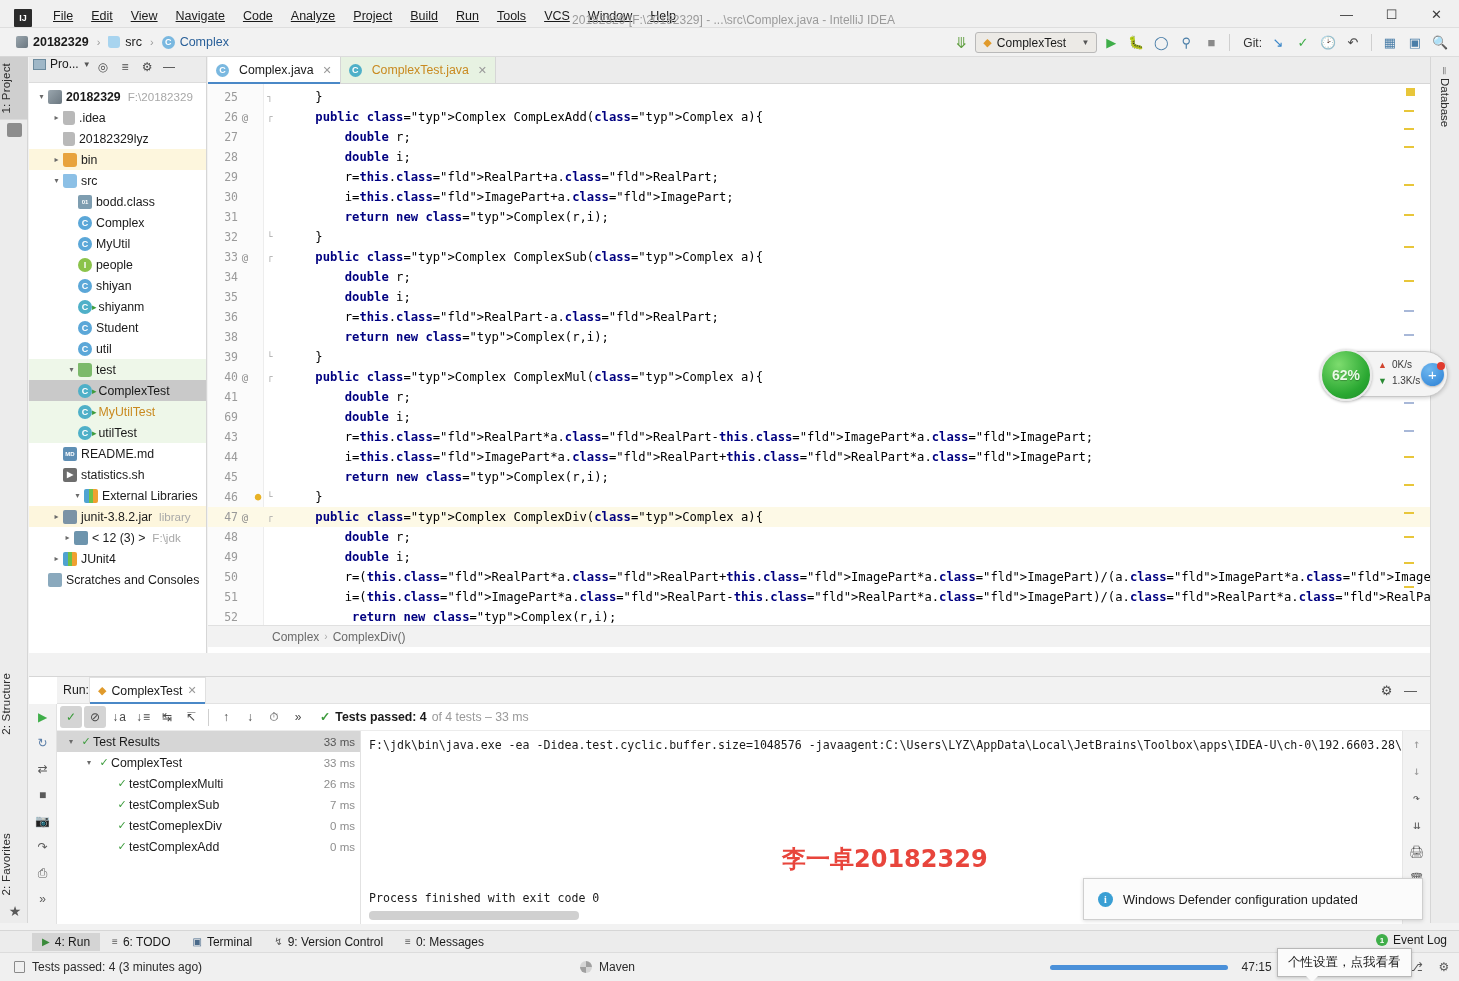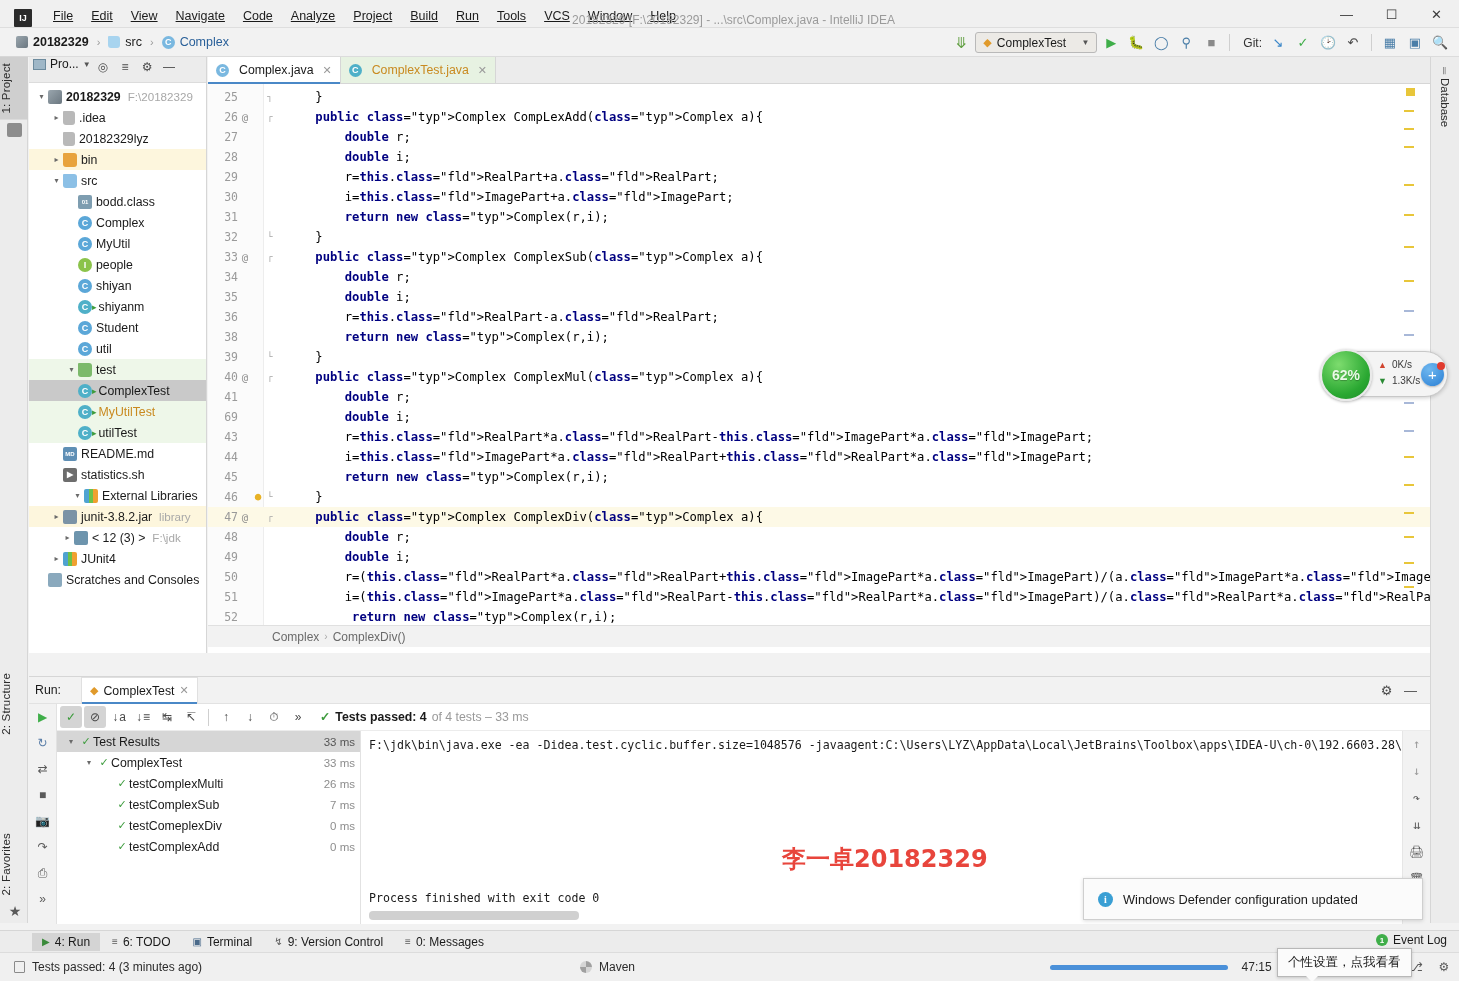--- a/index.html
+++ b/index.html
@@ -208,21 +208,21 @@
     display: flex; align-items: center; gap: 4px;
   }
 
   
   .run-panel {
     position: absolute; left: 29px; top: 676px; width: 1401px; height: 247px;
     background: #fff; border-top: 1px solid #d6d6d6;
   }
   .run-tabbar {
     height: 27px; background: #f2f2f2; display: flex; align-items: center;
-    border-bottom: 1px solid #e2e2e2; padding-left: 6px; gap: 20px;
+    border-bottom: 1px solid #e2e2e2; padding-left: 6px; gap: 0; margin-left: 28px;
   }
   .run-label { font-size: 12.3px; color: #1a1a1a; }
   .run-tab {
     display: flex; align-items: center; gap: 5px; height: 26px; padding: 0 8px;
     font-size: 12.3px; background: #fff; border: 1px solid #e0e0e0; border-bottom: none;
     position: relative;
   }
   .run-tab::after {
     content: ""; position: absolute; left: 0; right: 0; bottom: -1px; height: 2px;
     background: #4a88c7;

